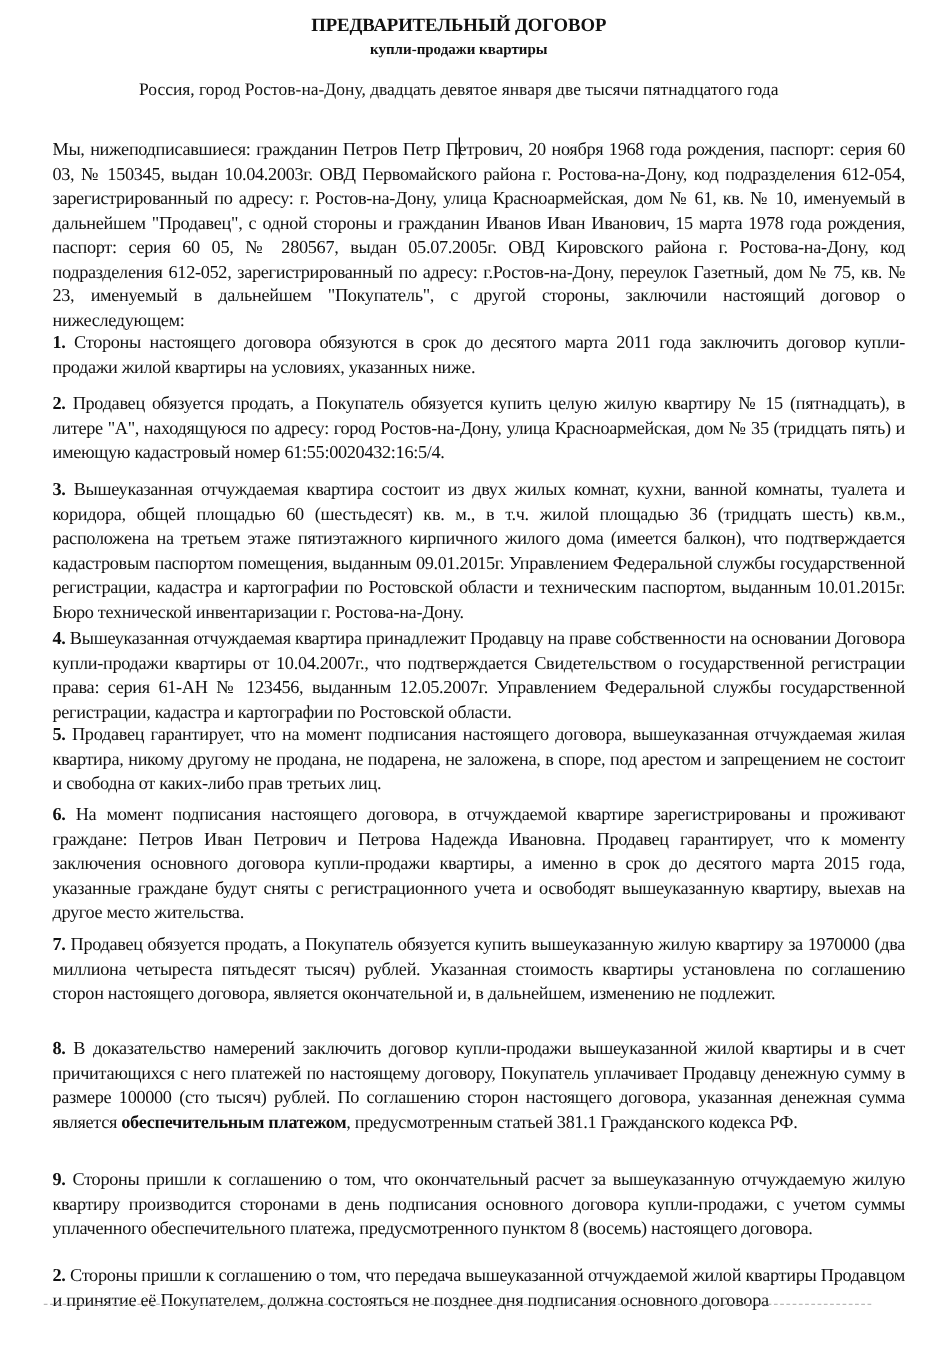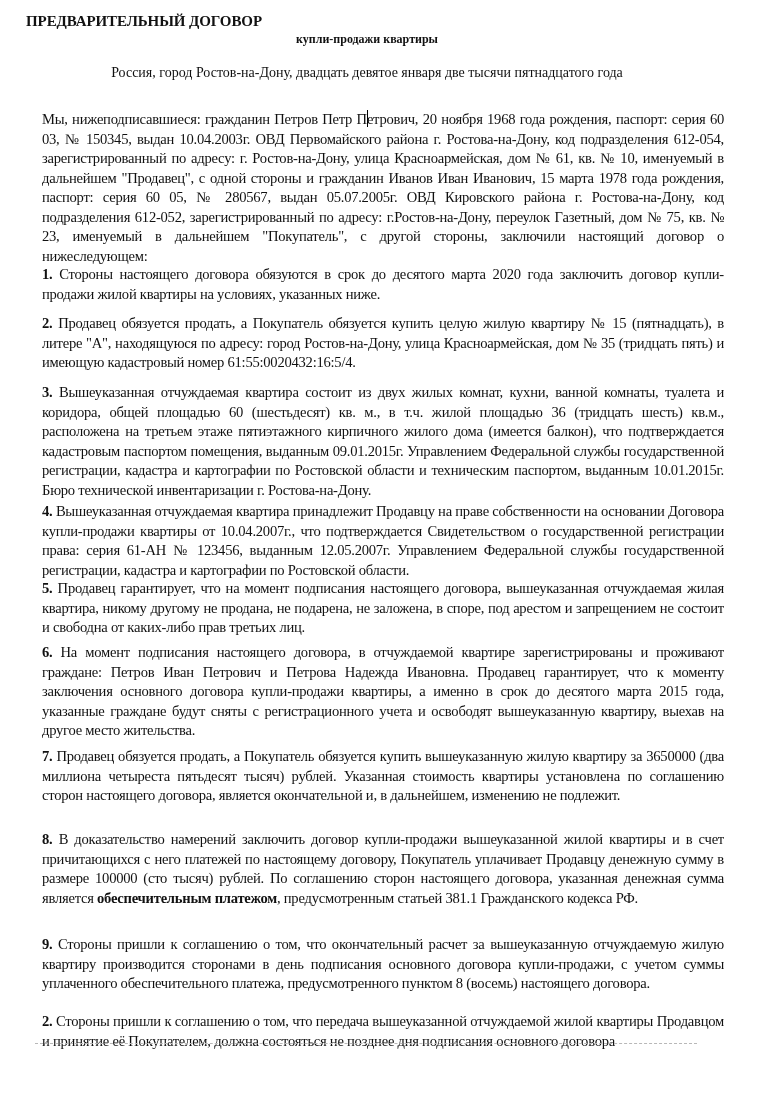--- a/index.html
+++ b/index.html
@@ -19,20 +19,21 @@
       position: absolute;
       left: 26px;
       top: 0;
       width: 682px;
     }
     .title {
       position: absolute;
       top: 12px;
       left: 0;
       width: 682px;
+      text-align: center;
       font-weight: bold;
       font-size: 15px;
       line-height: 19px;
       letter-spacing: -0.1px;
     }
     .subtitle {
       position: absolute;
       top: 30px;
       left: 0;
       width: 682px;
@@ -91,21 +92,21 @@
   <div class="title">ПРЕДВАРИТЕЛЬНЫЙ ДОГОВОР</div>
   <div class="subtitle">купли-продажи квартиры</div>
   <div class="place-date">Россия, город Ростов-на-Дону, двадцать девятое января две тысячи пятнадцатого года</div>
 
   <p class="body-text" style="top:94px;">
     <span>Мы, нижеподписавшиеся: гражданин Петров Петр П</span><span class="cursor"></span><span>етрович, 20 ноября 1968 года рождения, паспорт: серия 60 03, № 150345, выдан 10.04.2003г. ОВД Первомайского района г. Ростова-на-Дону, код подразделения 612-054, зарегистрированный по адресу: г. Ростов-на-Дону, улица Красноармейская, дом № 61, кв. № 10, именуемый в дальнейшем "Продавец", с одной стороны и гражданин Иванов Иван Иванович, 15 марта 1978 года рождения, паспорт: серия 60 05, № 280567, выдан 05.07.2005г. ОВД Кировского района г. Ростова-на-Дону, код подразделения 612-052, зарегистрированный по адресу: г.Ростов-на-Дону, переулок Газетный, дом № 75, кв. № 23, именуемый в дальнейшем "Покупатель", с другой стороны, заключили настоящий договор о нижеследующем:</span>
   </p>
 
   <p class="body-text" style="top:249px;">
     <span class="num">1.</span>
-    <span>Стороны настоящего договора обязуются в срок до десятого марта 2020 года заключить договор купли-продажи жилой квартиры на условиях, указанных ниже.</span>
+    <span>Стороны настоящего договора обязуются в срок до десятого марта 2011 года заключить договор купли-продажи жилой квартиры на условиях, указанных ниже.</span>
   </p>
 
   <p class="body-text" style="top:298px;">
     <span class="num">2.</span>
     <span>Продавец обязуется продать, а Покупатель обязуется купить целую жилую квартиру № 15 (пятнадцать), в литере "А", находящуюся по адресу: город Ростов-на-Дону, улица Красноармейская, дом № 35 (тридцать пять) и имеющую кадастровый номер 61:55:0020432:16:5/4.</span>
   </p>
 
   <p class="body-text" style="top:367px;">
     <span class="num">3.</span>
     <span>Вышеуказанная отчуждаемая квартира состоит из двух жилых комнат, кухни, ванной комнаты, туалета и коридора, общей площадью 60 (шестьдесят) кв. м., в т.ч. жилой площадью 36 (тридцать шесть) кв.м., расположена на третьем этаже пятиэтажного кирпичного жилого дома (имеется балкон), что подтверждается кадастровым паспортом помещения, выданным 09.01.2015г. Управлением Федеральной службы государственной регистрации, кадастра и картографии по Ростовской области и техническим паспортом, выданным 10.01.2015г. Бюро технической инвентаризации г. Ростова-на-Дону.</span>
@@ -121,21 +122,21 @@
     <span>Продавец гарантирует, что на момент подписания настоящего договора, вышеуказанная отчуждаемая жилая квартира, никому другому не продана, не подарена, не заложена, в споре, под арестом и запрещением не состоит и свободна от каких-либо прав третьих лиц.</span>
   </p>
 
   <p class="body-text" style="top:627px;">
     <span class="num">6.</span>
     <span>На момент подписания настоящего договора, в отчуждаемой квартире зарегистрированы и проживают граждане: Петров Иван Петрович и Петрова Надежда Ивановна. Продавец гарантирует, что к моменту заключения основного договора купли-продажи квартиры, а именно в срок до десятого марта 2015 года, указанные граждане будут сняты с регистрационного учета и освободят вышеуказанную квартиру, выехав на другое место жительства.</span>
   </p>
 
   <p class="body-text" style="top:731px;">
     <span class="num">7.</span>
-    <span>Продавец обязуется продать, а Покупатель обязуется купить вышеуказанную жилую квартиру за 3650000 (два миллиона четыреста пятьдесят тысяч) рублей. Указанная стоимость квартиры установлена по соглашению сторон настоящего договора, является окончательной и, в дальнейшем, изменению не подлежит.</span>
+    <span>Продавец обязуется продать, а Покупатель обязуется купить вышеуказанную жилую квартиру за 1970000 (два миллиона четыреста пятьдесят тысяч) рублей. Указанная стоимость квартиры установлена по соглашению сторон настоящего договора, является окончательной и, в дальнейшем, изменению не подлежит.</span>
   </p>
 
   <p class="body-text" style="top:814px;">
     <span class="num">8.</span>
     <span>В доказательство намерений заключить договор купли-продажи вышеуказанной жилой квартиры и в счет причитающихся с него платежей по настоящему договору, Покупатель уплачивает Продавцу денежную сумму в размере 100000 (сто тысяч) рублей. По соглашению сторон настоящего договора, указанная денежная сумма является </span><span class="strong">обеспечительным платежом</span><span>, предусмотренным статьей 381.1 Гражданского кодекса РФ.</span>
   </p>
 
   <p class="body-text" style="top:919px;">
     <span class="num">9.</span>
     <span>Стороны пришли к соглашению о том, что окончательный расчет за вышеуказанную отчуждаемую жилую квартиру производится сторонами в день подписания основного договора купли-продажи, с учетом суммы уплаченного обеспечительного платежа, предусмотренного пунктом 8 (восемь) настоящего договора.</span>

